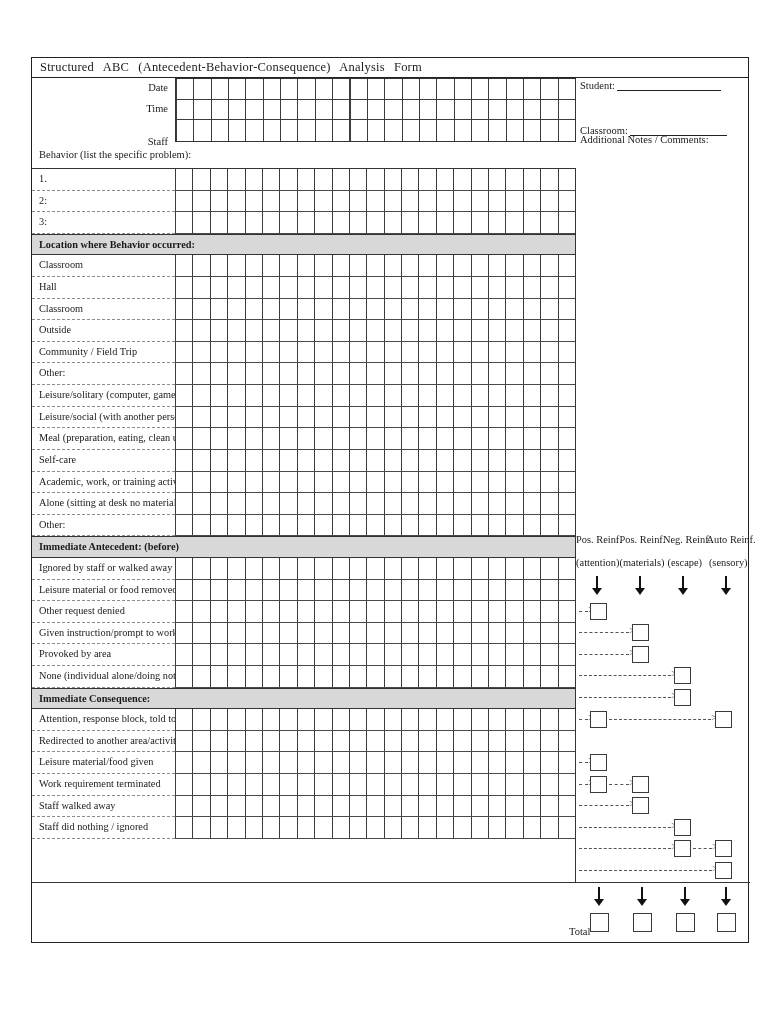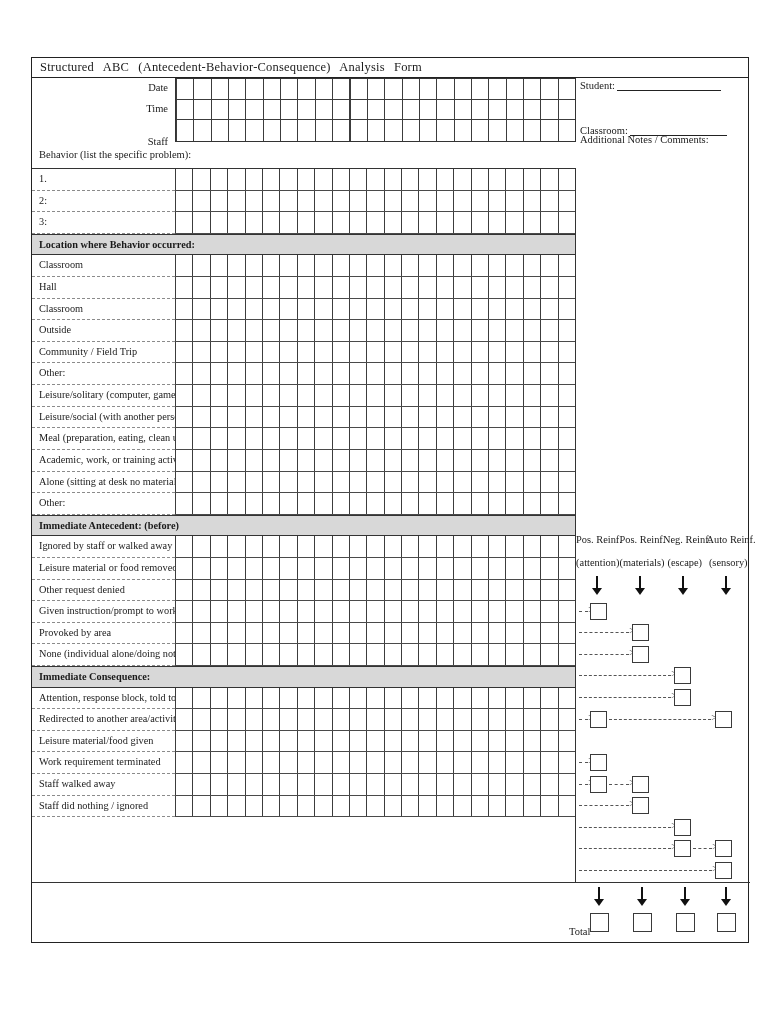--- a/index.html
+++ b/index.html
@@ -127,20 +127,24 @@
       </div>
         <div class="row item">
         <span class="rlabel">Leisure/social (with another person)</span>
         <div class="rgrid"></div>
       </div>
         <div class="row item">
         <span class="rlabel">Meal (preparation, eating, clean up)</span>
         <div class="rgrid"></div>
       </div>
         <div class="row item">
+        <span class="rlabel">Self-care</span>
+        <div class="rgrid"></div>
+      </div>
+        <div class="row item">
         <span class="rlabel">Academic, work, or training activity</span>
         <div class="rgrid"></div>
       </div>
         <div class="row item">
         <span class="rlabel">Alone (sitting at desk no materials, etc.)</span>
         <div class="rgrid"></div>
       </div>
         <div class="row item">
         <span class="rlabel">Other:</span>
         <div class="rgrid"></div>

